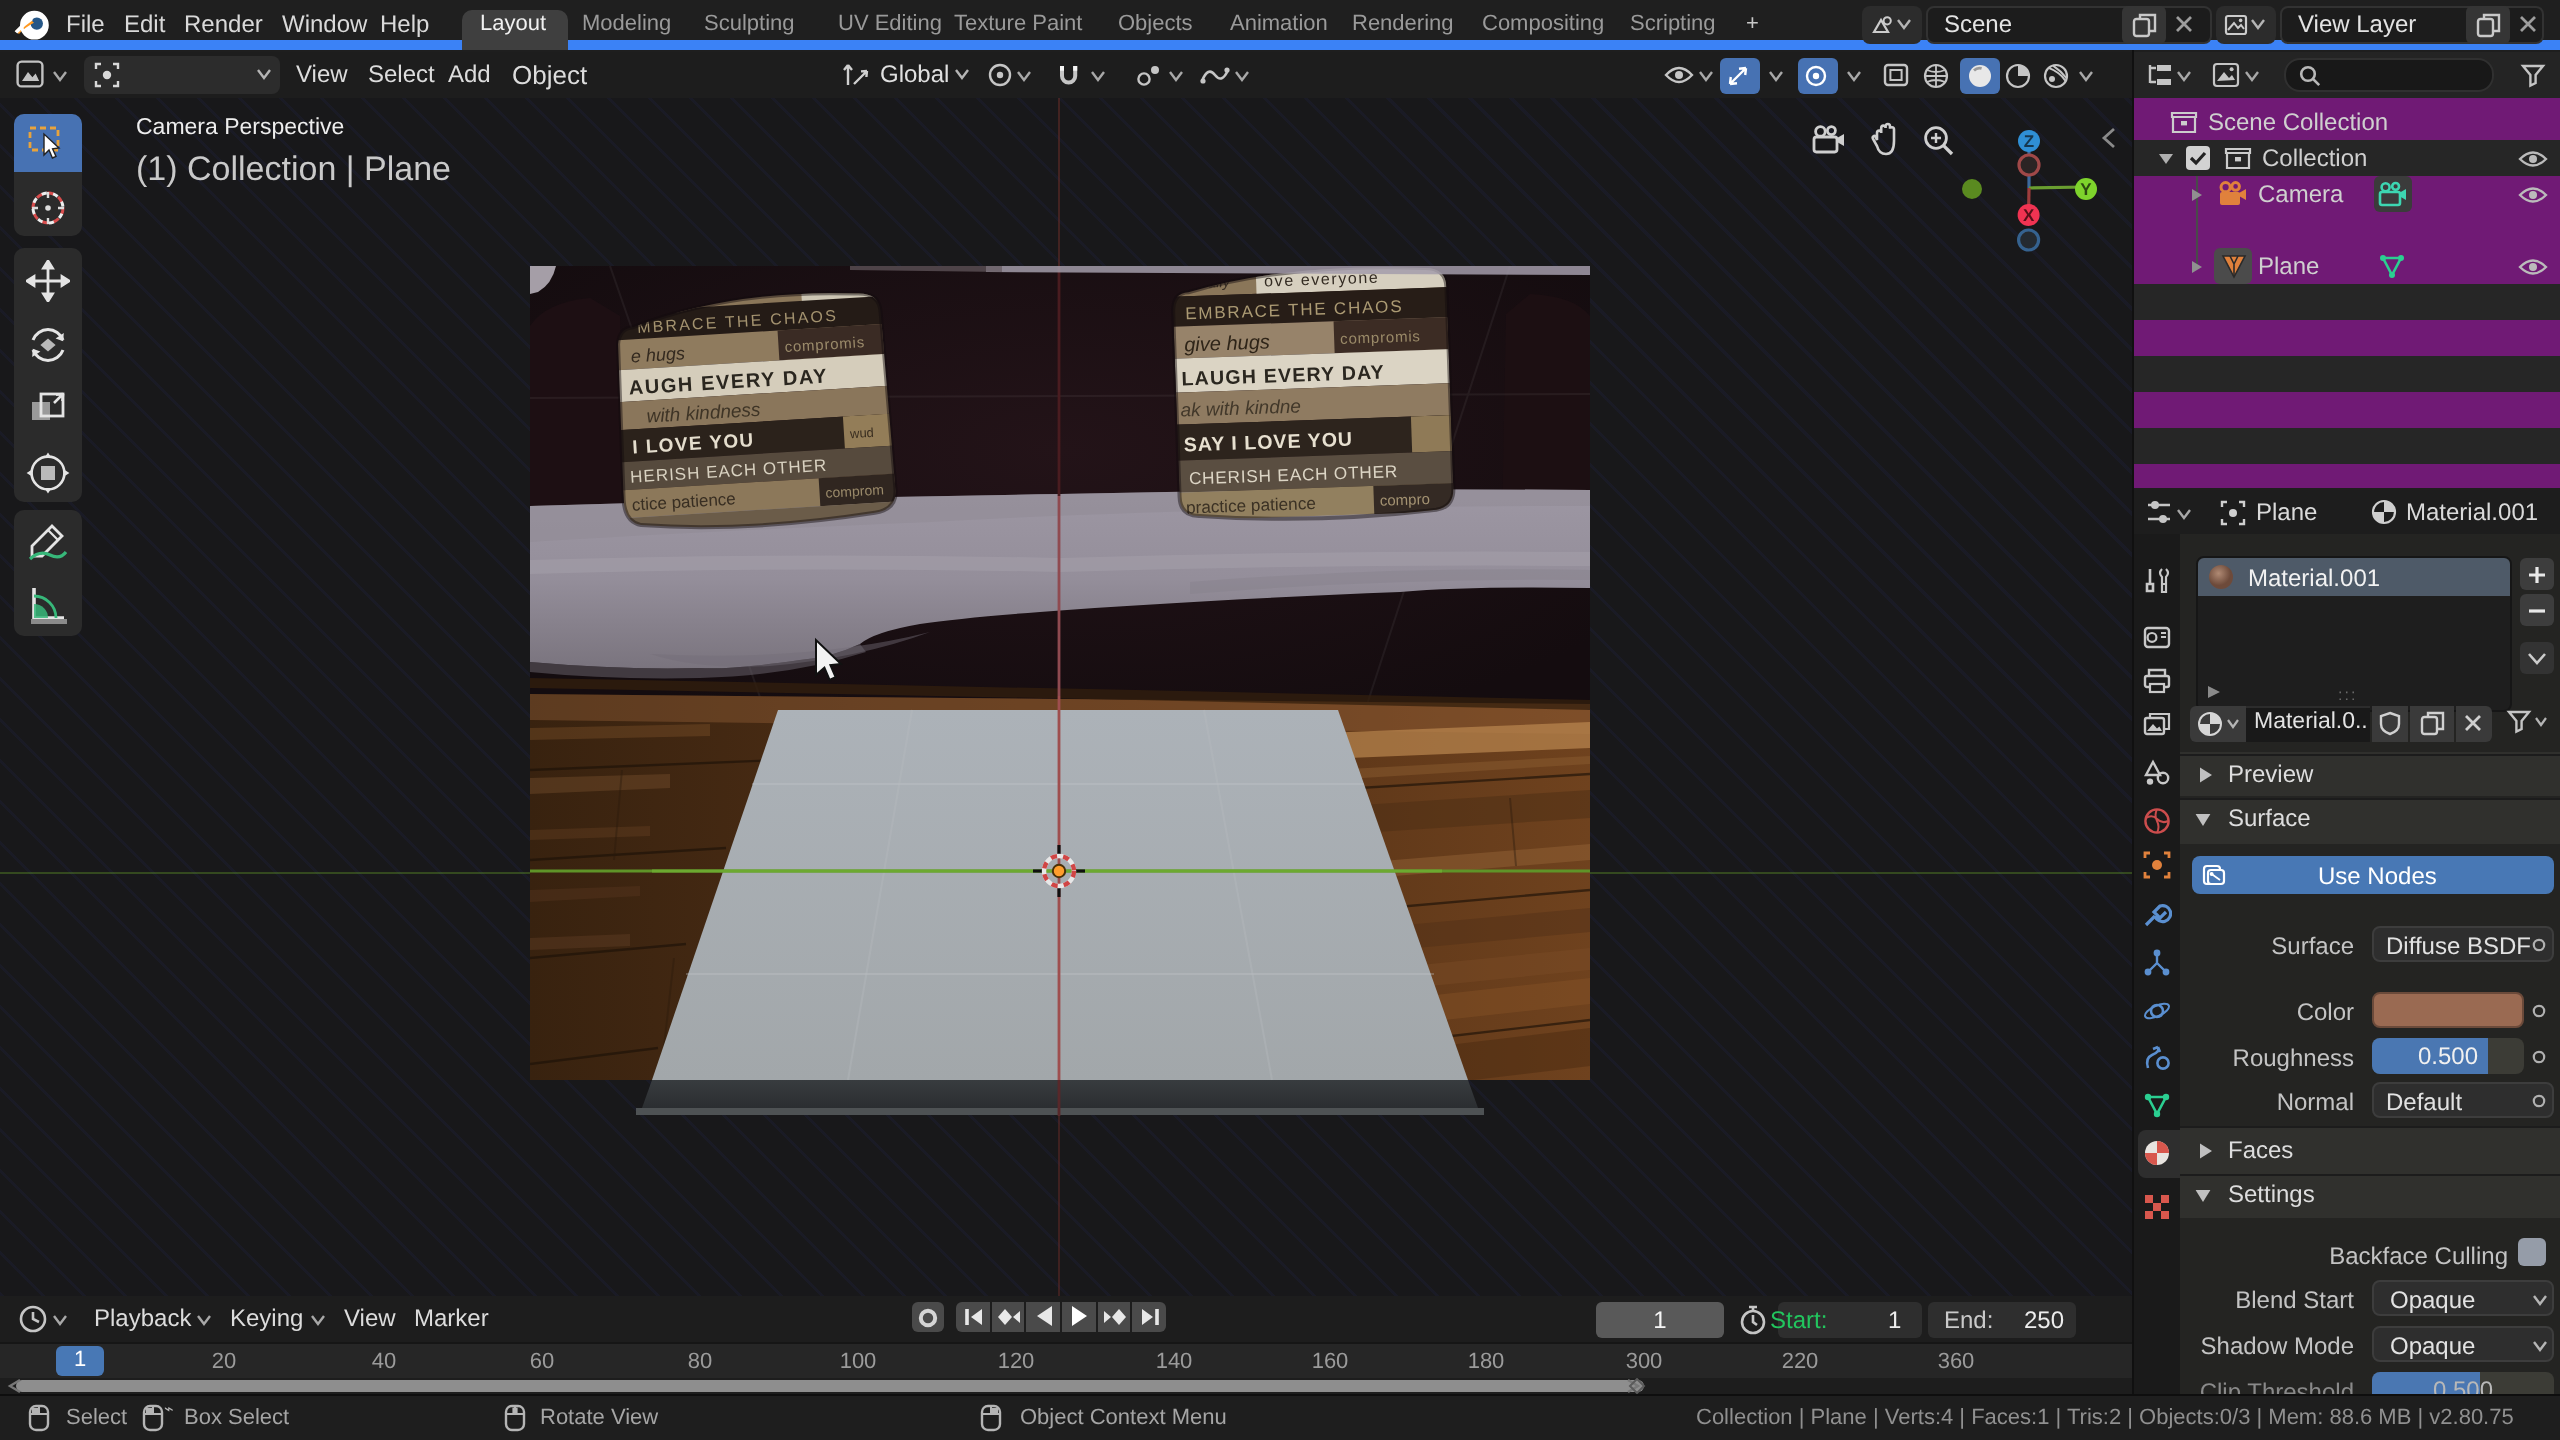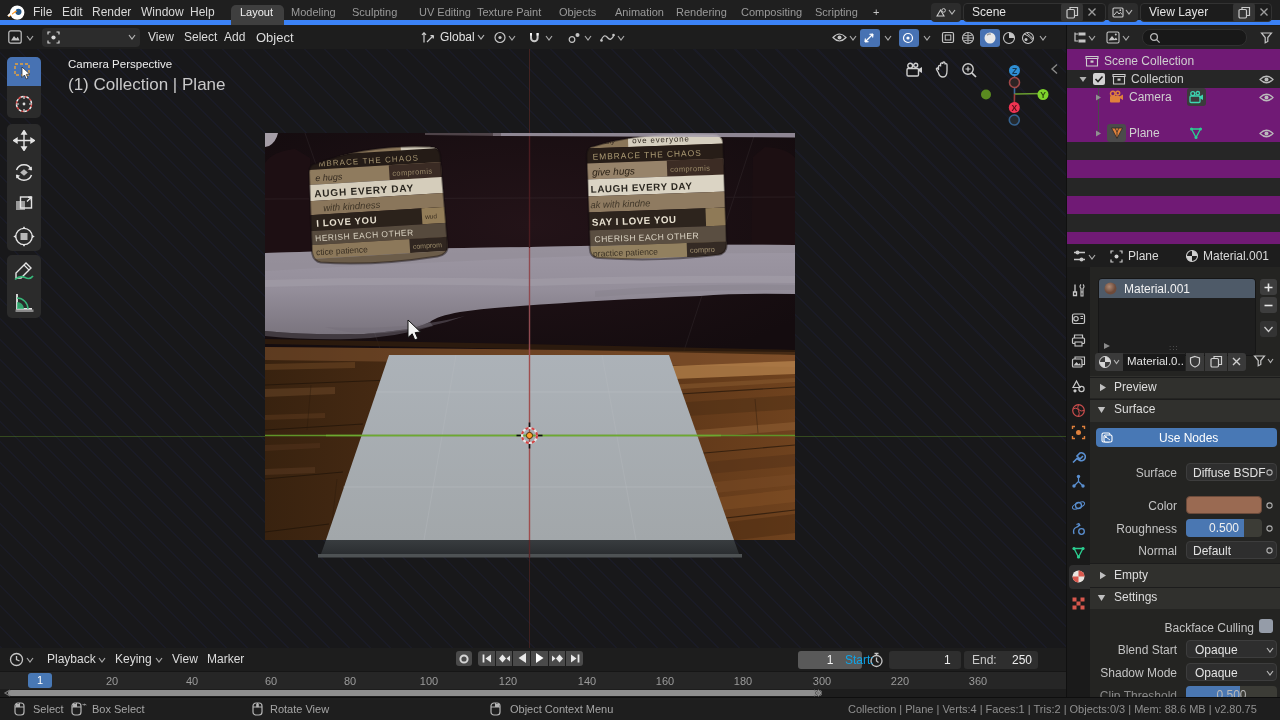--- a/index.html
+++ b/index.html
@@ -589,21 +589,21 @@
         <path d="M9.5,1.5 L9.5,9.5" stroke="#e8e8e8" stroke-width="1.8"></path>
       </svg>
 
     <div class="abs" style="left:798px;top:3px;width:64px;height:18px;background:#595959;border-radius:3px"></div>
     <span class="txt" style="left:798px;top:5px;width:64px;text-align:center;font-size:12px;color:#f5f5f5">1</span>
     <svg class="abs" style="left:869px;top:4px" width="15" height="16" viewBox="0 0 15 16">
         <circle cx="7.5" cy="9" r="5.5" fill="none" stroke="#c5c5c5" stroke-width="1.3"></circle>
         <path d="M7.5,5.5 L7.5,9 L9.5,10.5 M5.5,1.5 L9.5,1.5 M7.5,1.5 L7.5,3" stroke="#c5c5c5" stroke-width="1.3" fill="none"></path>
       </svg>
     <div class="abs" style="left:889px;top:3px;width:72px;height:18px;background:#2e2e2e;border-radius:3px"></div>
-    <span class="txt" style="left:845px;top:5px;font-size:12px;color:#0ea5e9">Start:</span>
+    <span class="txt" style="left:885px;top:5px;font-size:12px;color:#22c55e">Start:</span>
     <span class="txt" style="left:944px;top:5px;font-size:12px;color:#ededed">1</span>
     <div class="abs" style="left:964px;top:3px;width:74px;height:18px;background:#2e2e2e;border-radius:3px"></div>
     <span class="txt" style="left:972px;top:5px;font-size:12px;color:#c9c9c9">End:</span>
     <span class="txt" style="left:1012px;top:5px;font-size:12px;color:#ededed">250</span>
     <div id="ruler">
       <span class="rnum" style="left:112px">20</span>
       <span class="rnum" style="left:192px">40</span>
       <span class="rnum" style="left:271px">60</span>
       <span class="rnum" style="left:350px">80</span>
       <span class="rnum" style="left:429px">100</span>
@@ -928,21 +928,21 @@
         <span style="position:absolute;left:6px;top:2px">Default</span>
       </div>
     <svg class="abs" style="left:199px;top:302px" width="7" height="7">
         <circle cx="3.5" cy="3.5" r="2.6" fill="none" stroke="#b0b0b0" stroke-width="1.1"></circle>
       </svg>
 
     <div class="abs" style="left:23px;top:318px;width:190px;height:1px;background:#1c1c1c"></div>
     <svg class="abs" style="left:32px;top:326px" width="8" height="9">
         <path d="M1,0.8 L7,4.5 L1,8.2 Z" fill="#c0c0c0"></path>
       </svg>
-    <span class="phdr" style="left:47px;top:323px">Empty</span>
+    <span class="phdr" style="left:47px;top:323px">Faces</span>
     <div class="abs" style="left:23px;top:342px;width:190px;height:1px;background:#1c1c1c"></div>
 
     <svg class="abs" style="left:30px;top:349px" width="9" height="8">
         <path d="M0.8,1 L8.2,1 L4.5,7 Z" fill="#c0c0c0"></path>
       </svg>
     <span class="phdr" style="left:47px;top:345px">Settings</span>
 
     <span class="plabel" style="left:38px;top:376px;width:149px">Backface Culling</span>
     <div class="abs" style="left:192px;top:374px;width:14px;height:14px;background:#959ca8;border-radius:3px"></div>
 

